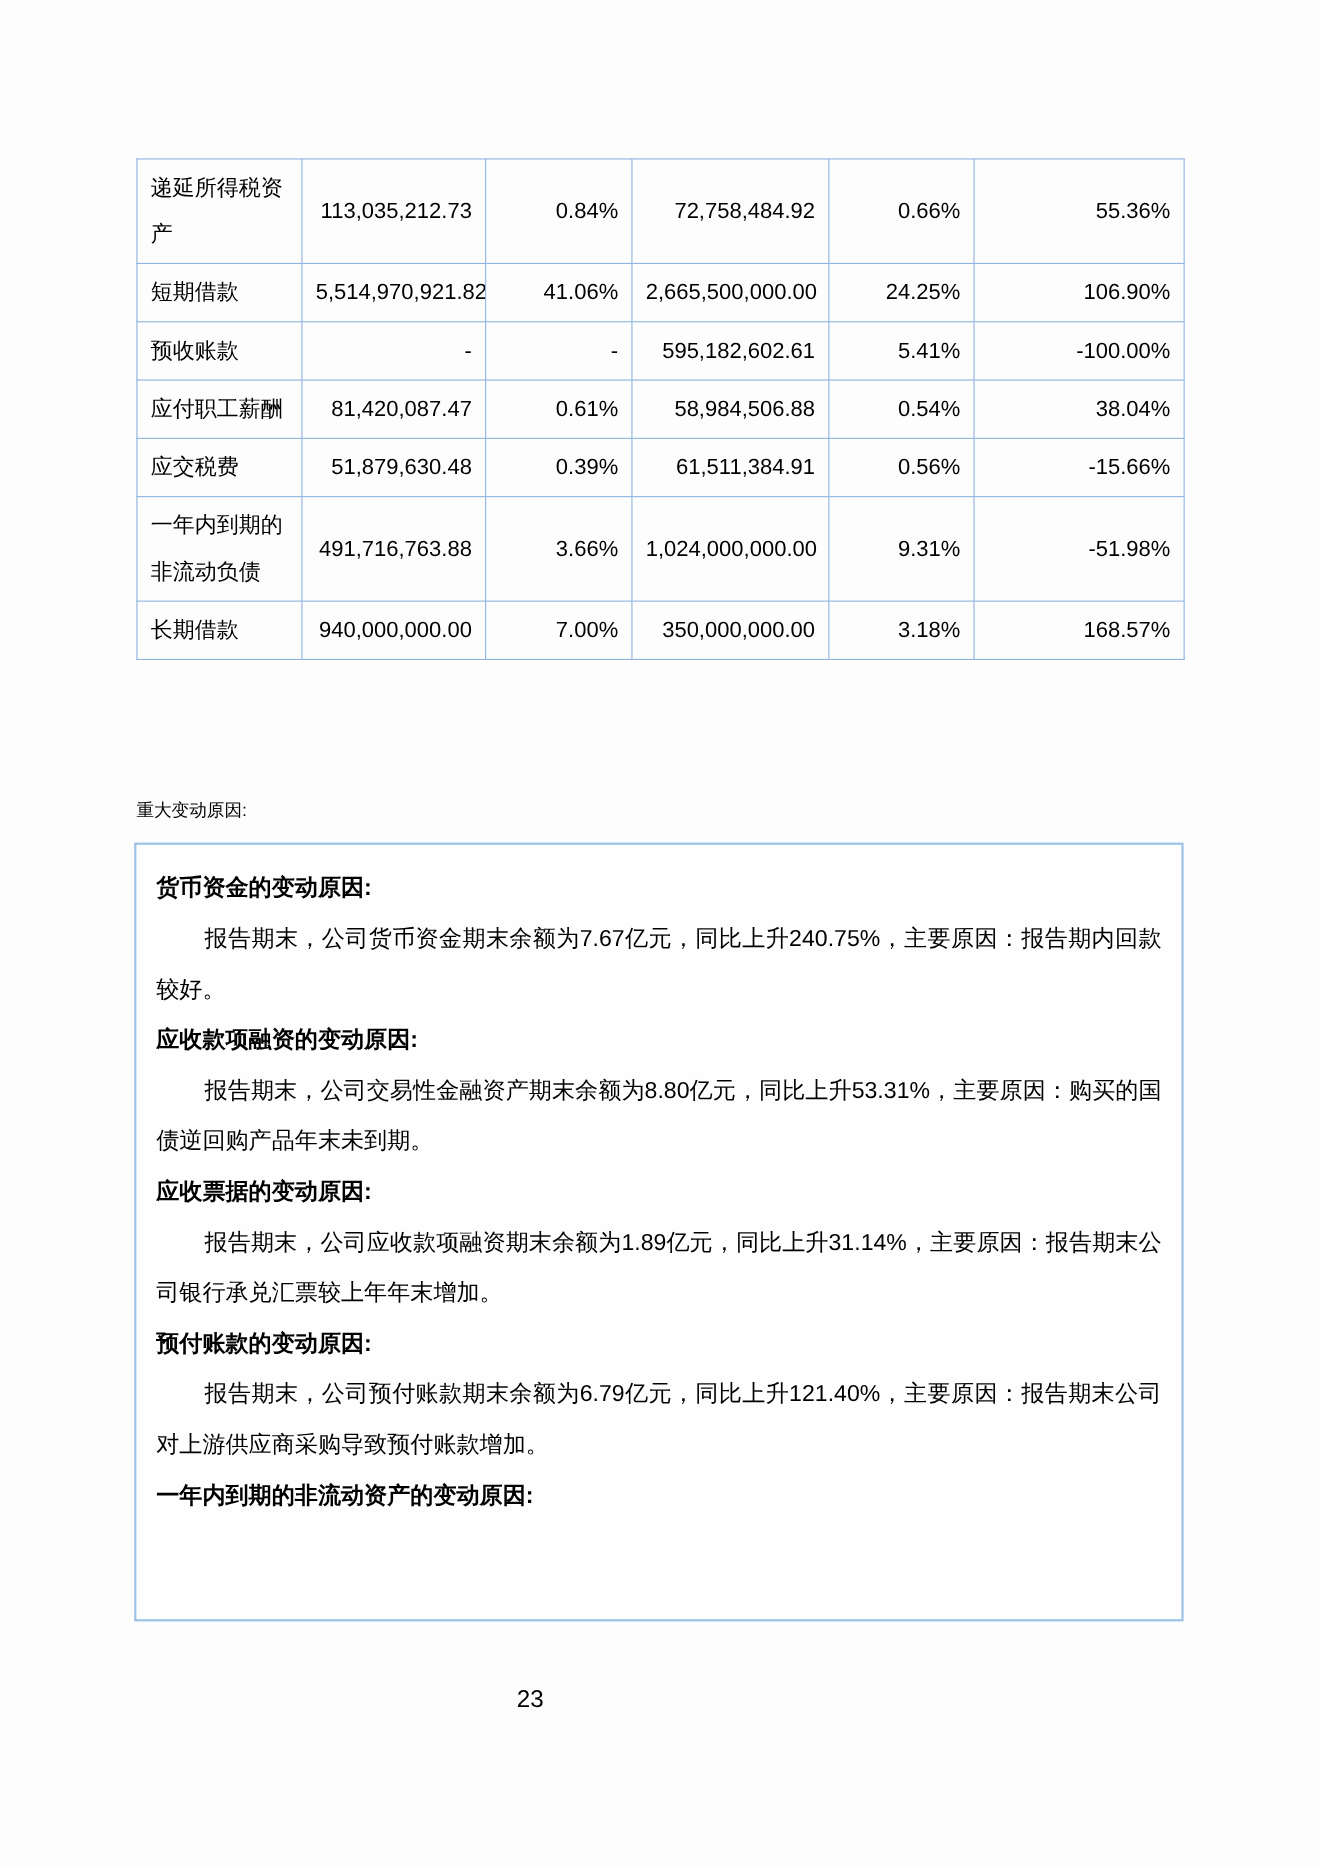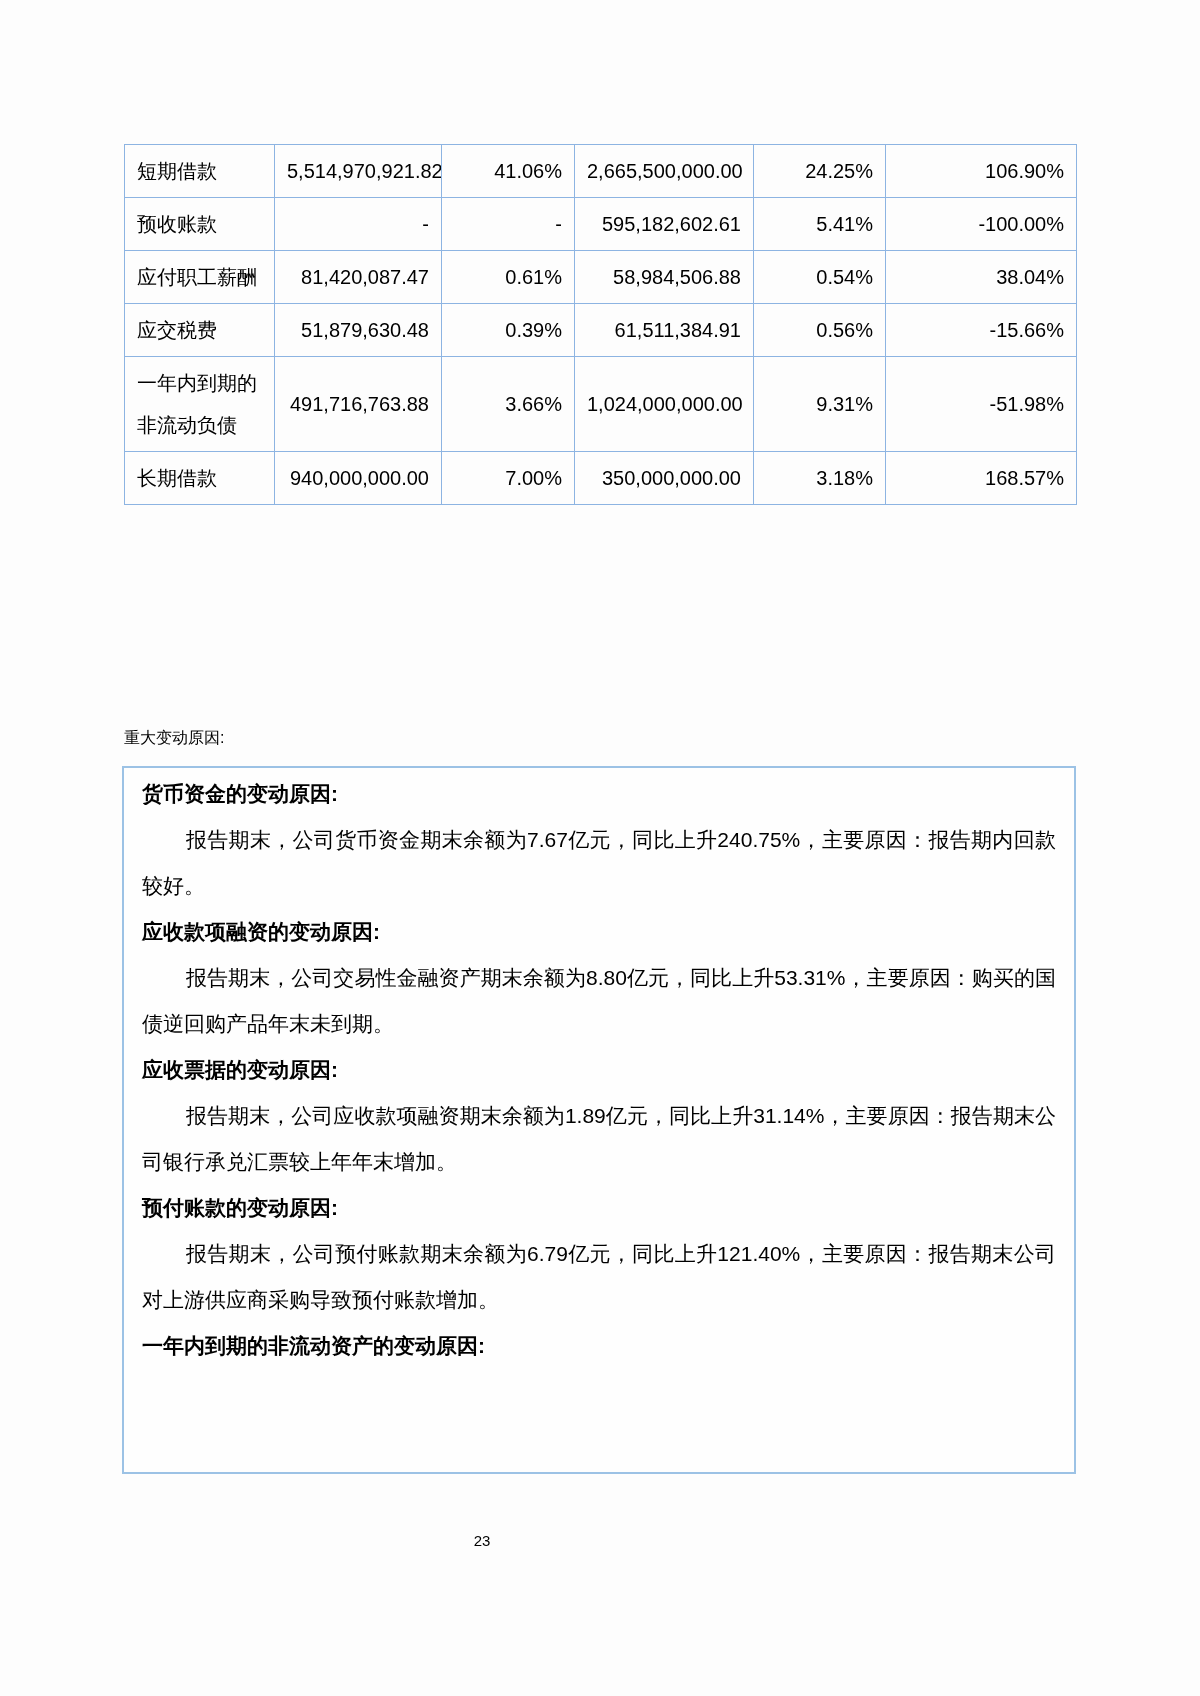--- a/index.html
+++ b/index.html
@@ -58,21 +58,21 @@
   
   .reasons-box {
     position: absolute;
     left: 122px;
     top: 766px;
     width: 954px;
     height: 708px;
     box-sizing: border-box;
     border: 2px solid #9cc2e5;
     background: #fefefe;
-    padding: 3px 18px;
+    padding: 17px 18px;
     overflow: hidden;
   }
   .rb-heading {
     margin: 0;
     font-size: 21px;
     font-weight: bold;
     line-height: 46px;
     font-family: "Liberation Sans", sans-serif;
   }
   .rb-body {
@@ -83,38 +83,46 @@
     text-align: justify;
     font-family: Liberation Sans, sans-serif;
   }
   
   .page-number {
     position: absolute;
     top: 1532px;
     left: 0;
     width: 964px;
     text-align: center;
-    font-size: 15px;
+    font-size: 22px;
   }
 </style>
 </head>
 <body>
 
 <div class="page">
 
   <table class="fin">
     <colgroup>
       <col style="width:150px">
       <col style="width:167px">
       <col style="width:133px">
       <col style="width:179px">
       <col style="width:132px">
       <col style="width:191px">
     </colgroup>
     <tbody>
+      <tr>
+        <td class="c-item">递延所得税资产</td>
+        <td class="c-num">113,035,212.73</td>
+        <td class="c-num">0.84%</td>
+        <td class="c-num">72,758,484.92</td>
+        <td class="c-num">0.66%</td>
+        <td class="c-num">55.36%</td>
+      </tr>
       <tr>
         <td class="c-item">短期借款</td>
         <td class="c-num">5,514,970,921.82</td>
         <td class="c-num">41.06%</td>
         <td class="c-num">2,665,500,000.00</td>
         <td class="c-num">24.25%</td>
         <td class="c-num">106.90%</td>
       </tr>
       <tr>
         <td class="c-item">预收账款</td>

